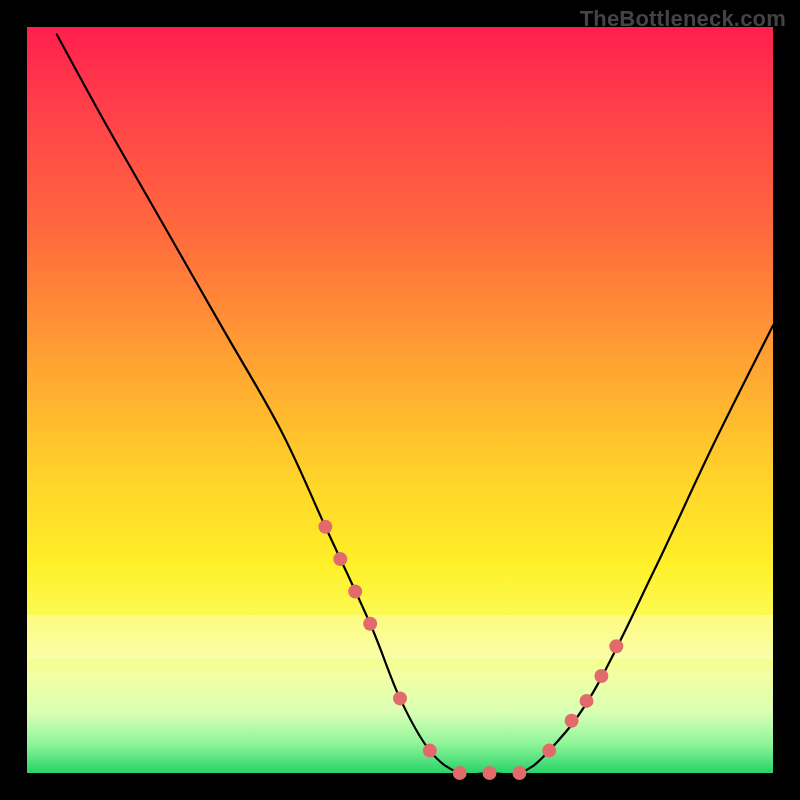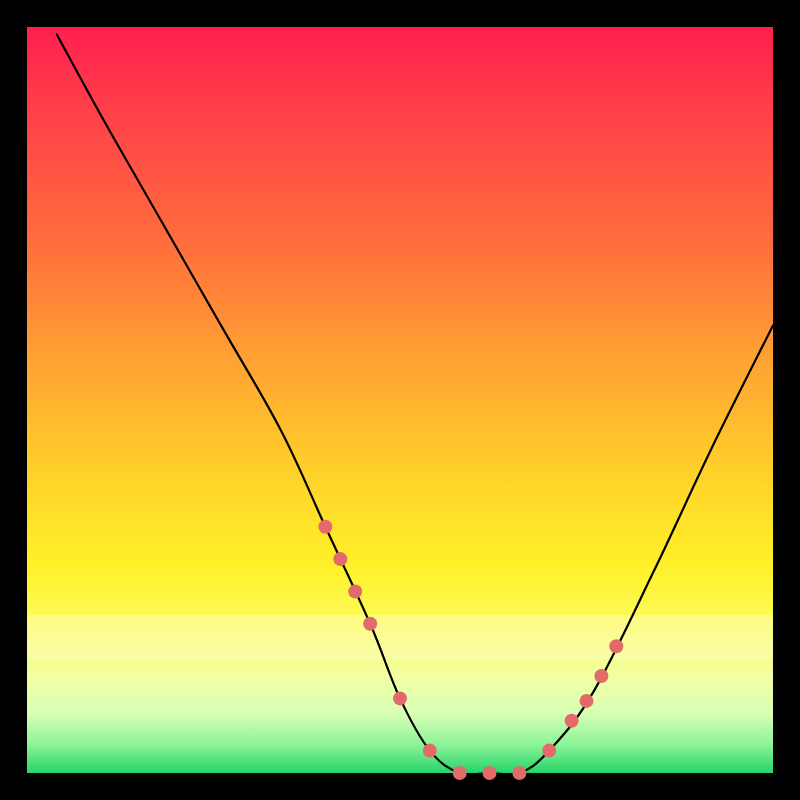--- a/index.html
+++ b/index.html
@@ -74,20 +74,21 @@
   }
   .dot {
     fill: #e26a6a;
   }
 </style>
 </head>
 <body>
 
 <div class="frame">
 
+  <div class="watermark">TheBottleneck.com</div>
 
   <div class="plot-area">
     <div class="pale-band"></div>
 
     <svg class="curve" viewBox="0 0 746 746">
       <path id="curvePath" class="curve-path" d="M 29.8 7.5 C 37.9 22.2, 55.8 55.9, 74.6 89.5 C 93.4 123.1, 112.8 156.4, 134.3 194.0 C 155.8 231.6, 172.5 260.8, 194.0 298.4 C 215.4 336.0, 234.8 366.6, 253.6 402.8 C 272.4 439.1, 282.3 464.9, 298.4 499.8 C 314.5 534.7, 329.7 565.9, 343.2 596.8 C 356.6 627.7, 362.3 648.6, 373.0 671.4 C 383.7 694.2, 392.1 710.2, 402.8 723.6 C 413.6 737.0, 421.9 742.0, 432.7 746.0 C 443.4 750.0, 451.8 746.0, 462.5 746.0 C 473.3 746.0, 481.6 750.0, 492.4 746.0 C 503.1 742.0, 508.8 738.4, 522.2 723.6 C 535.6 708.8, 548.2 696.2, 567.0 663.9 C 585.8 631.7, 605.2 588.9, 626.6 544.6 C 648.1 500.3, 664.8 462.1, 686.3 417.8 C 707.8 373.4, 735.3 319.9, 746.0 298.4"></path>
       <g id="dots">
           <circle cx="298.4" cy="499.8" r="7" class="dot"></circle>
           <circle cx="313.3" cy="532.1" r="7" class="dot"></circle>
           <circle cx="328.2" cy="564.5" r="7" class="dot"></circle>

